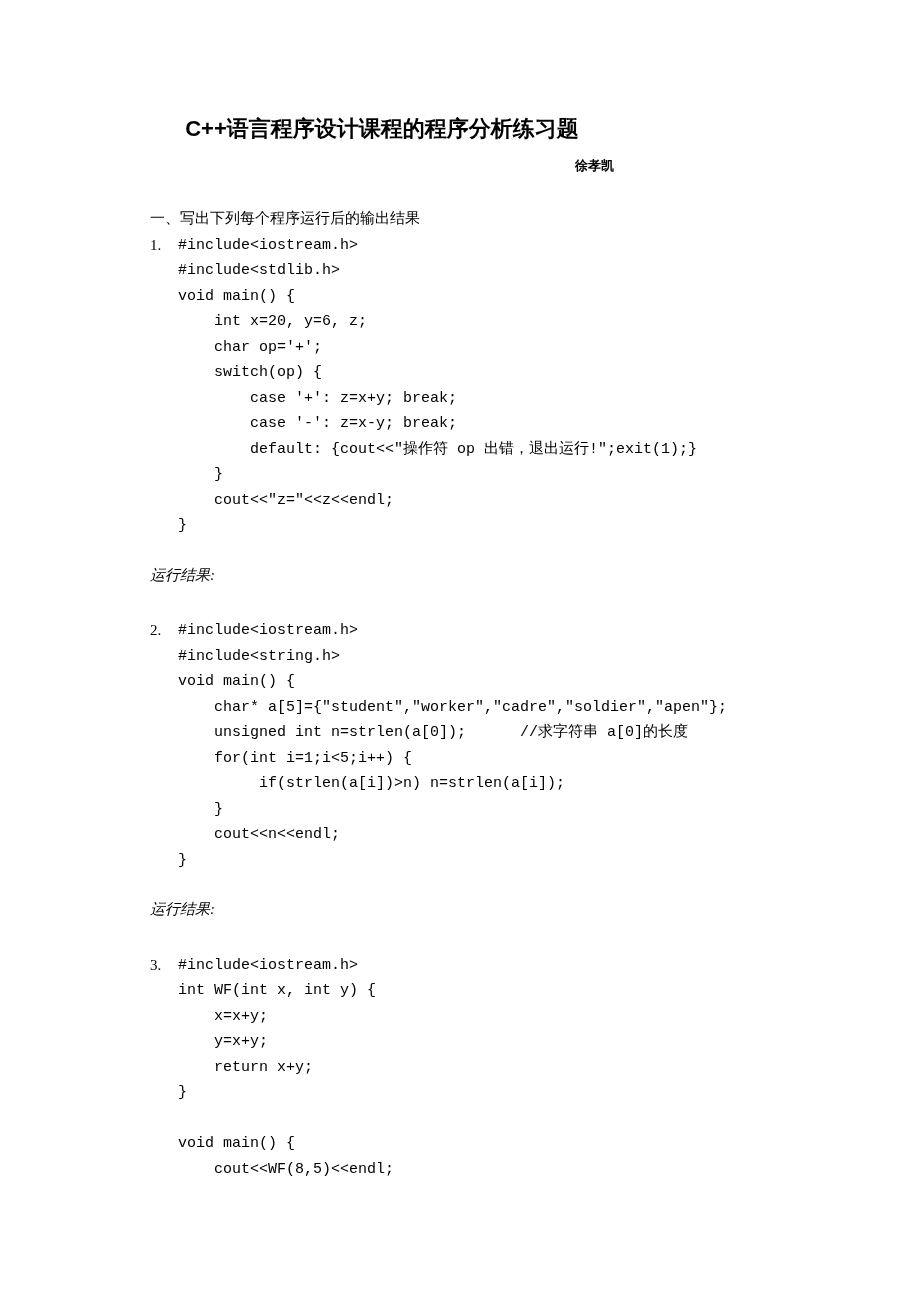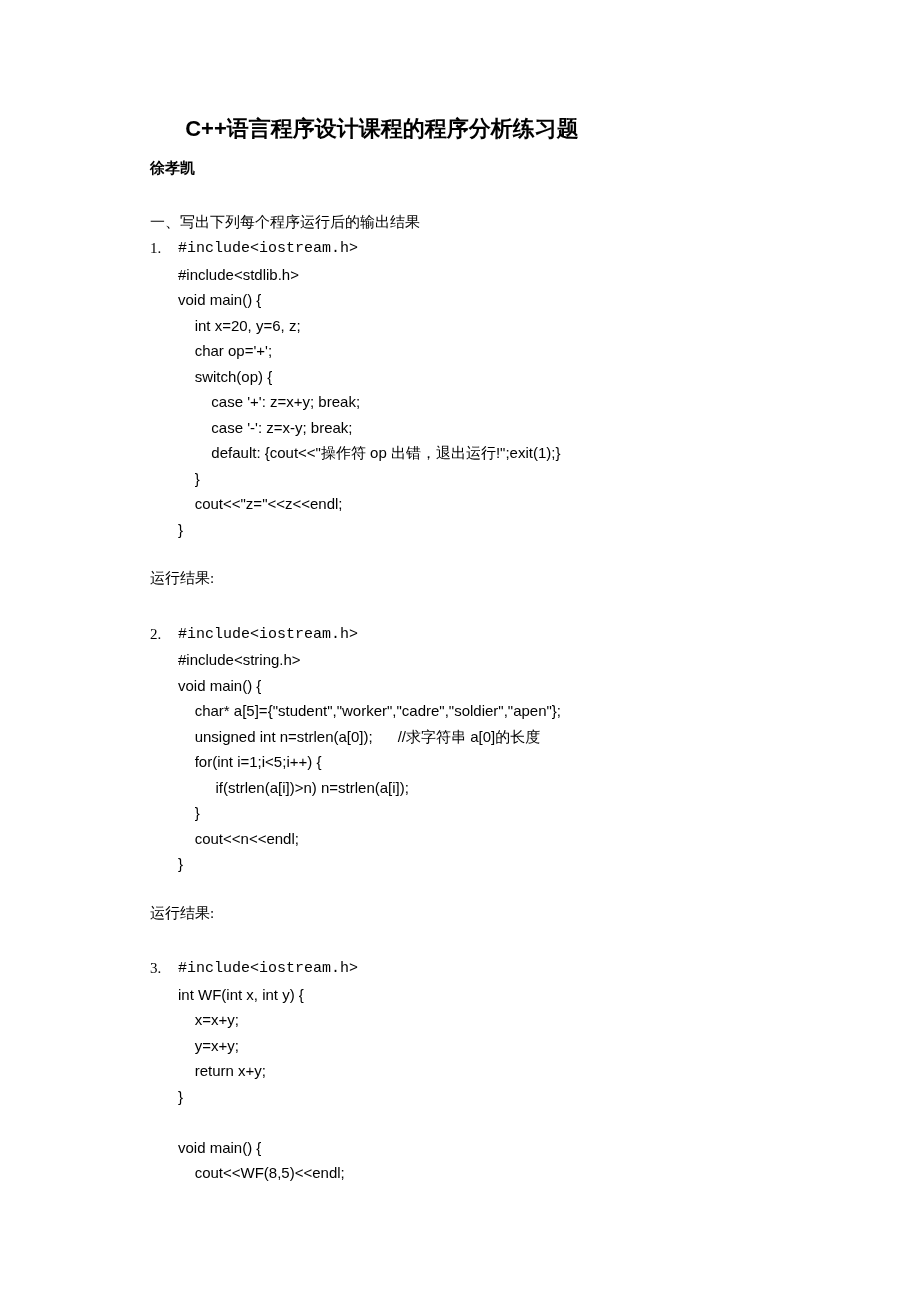--- a/index.html
+++ b/index.html
@@ -18,54 +18,55 @@
     color: #000;
   }
   .title {
     text-align: center;
     font-family: "SimHei", "黑体", sans-serif;
     font-size: 22px;
     font-weight: bold;
     margin-bottom: 8px;
   }
   .author {
-    text-align: left;
+    text-align: right;
     font-family: "SimHei", "黑体", sans-serif;
-    font-size: 15px;
+    font-size: 13px;
     font-weight: bold;
     margin-bottom: 28px;
   }
   .section-heading {
     font-family: "SimHei", "黑体", sans-serif;
     font-size: 15px;
     font-weight: normal;
     margin-bottom: 2px;
   }
   .problem {
     margin-bottom: 16px;
   }
   .problem-line {
     display: flex;
   }
   .problem-num {
     width: 28px;
     flex-shrink: 0;
   }
   .code-block {
-    font-family: Liberation Sans, sans-serif;
+    font-family: Liberation Mono, monospace;
     white-space: pre;
     padding-left: 28px;
   }
   .code-first {
     font-family: Liberation Mono, monospace;
     white-space: pre;
   }
   .result-label {
     margin-top: 24px;
     margin-bottom: 30px;
+    font-style: italic;
   }
 </style>
 </head>
 <body>
 
 <div class="page">
 
   <div class="title">C++语言程序设计课程的程序分析练习题</div>
   <div class="author">徐孝凯</div>
 

